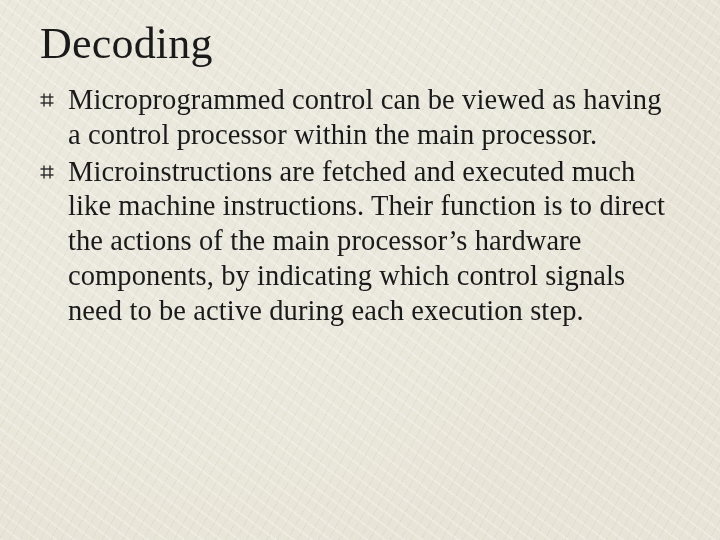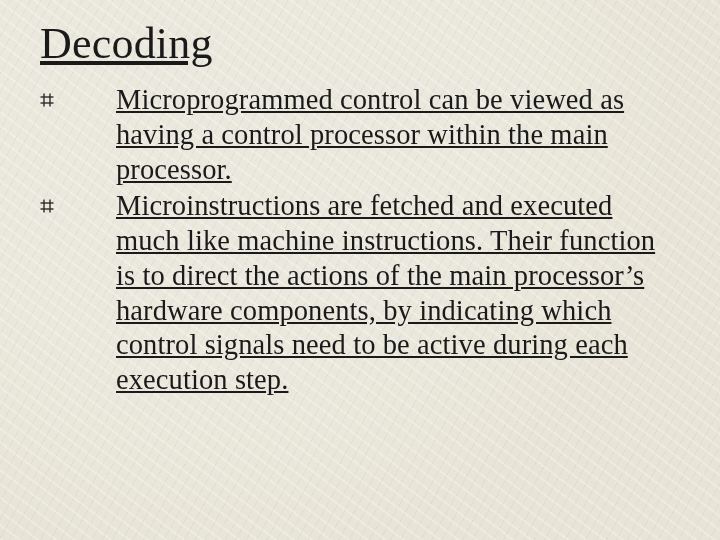--- a/index.html
+++ b/index.html
@@ -14,36 +14,34 @@
   .slide {
     width: 720px;
     height: 540px;
     box-sizing: border-box;
     background-color: #e8e5d8;
     background-image:
       repeating-linear-gradient(37deg, rgba(255,255,255,0.25) 0 2px, transparent 2px 11px),
       repeating-linear-gradient(-61deg, rgba(0,0,0,0.035) 0 1px, transparent 1px 9px),
       radial-gradient(circle at 30% 20%, rgba(255,255,255,0.12) 0 40%, transparent 70%);
     padding: 18px 0 0 0;
-    text-decoration: underline;
   }
   .title {
     font-size: 44px;
     font-weight: 400;
     margin: 0 0 14px 40px;
     letter-spacing: 0.2px;
   }
   .content {
     margin: 0 50px 0 40px;
   }
   .bullet-item {
     display: flex;
     align-items: flex-start;
     margin: 0 0 2px 0;
-    gap: 48px;
   }
   .bullet-icon {
     flex: 0 0 auto;
     width: 28px;
     display: flex;
     justify-content: flex-start;
     padding-top: 10px;
   }
   .bullet-icon svg {
     width: 14px;

